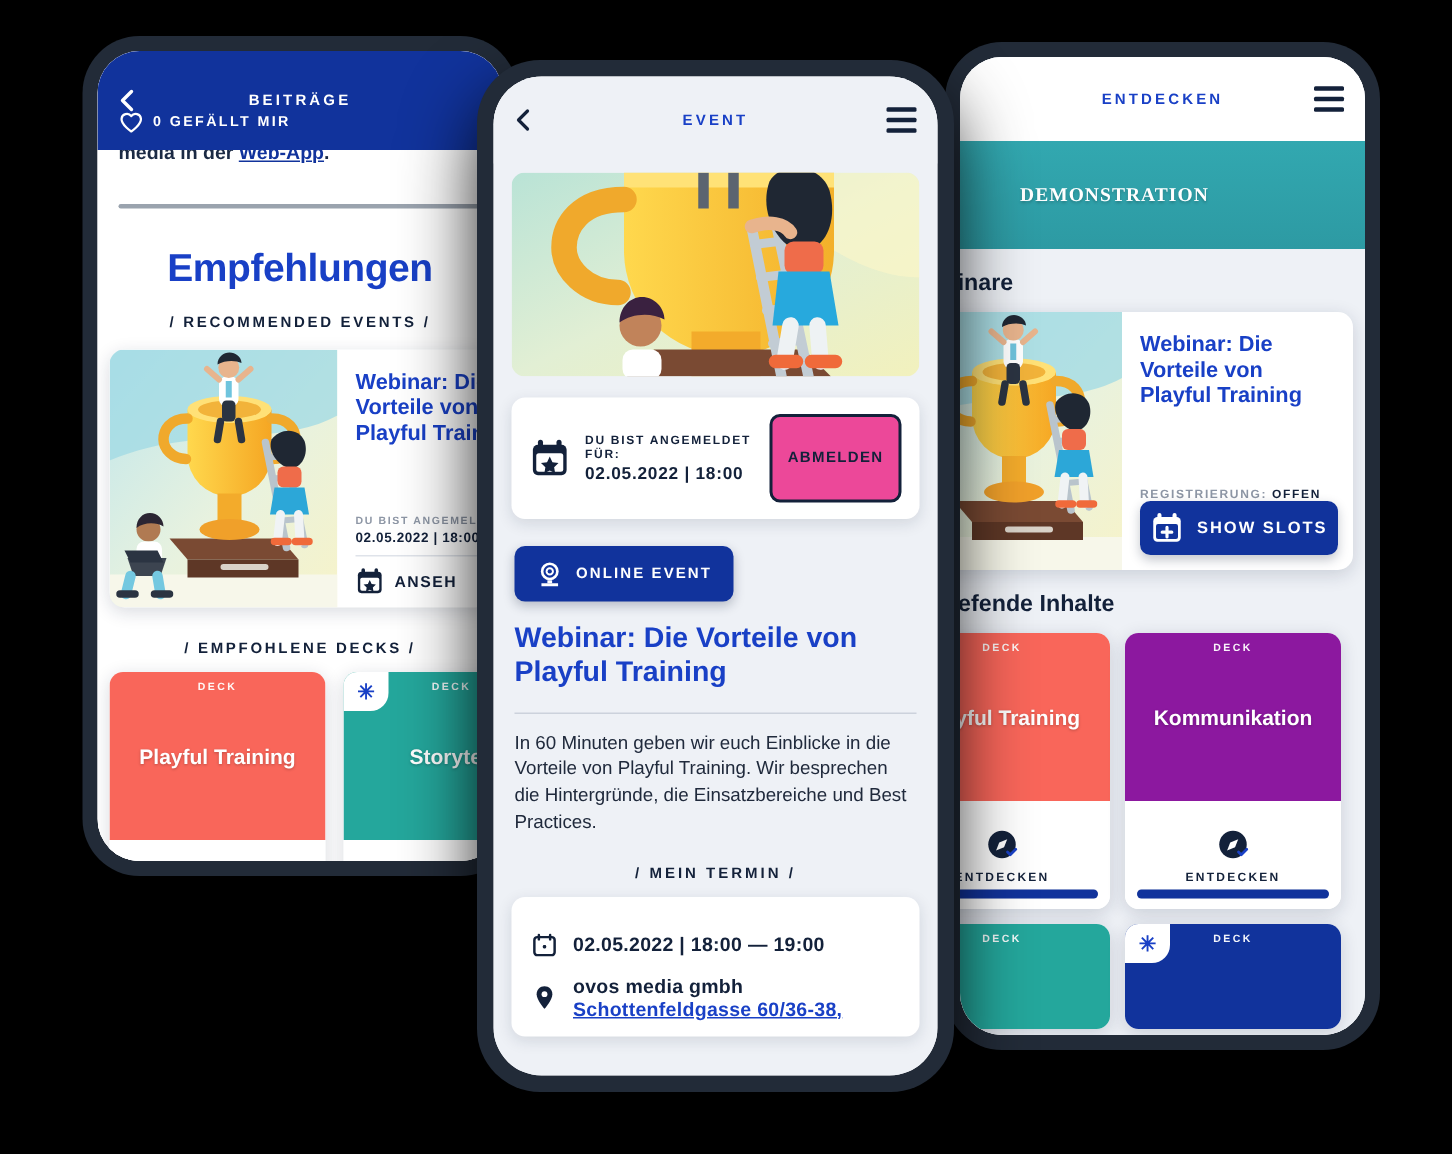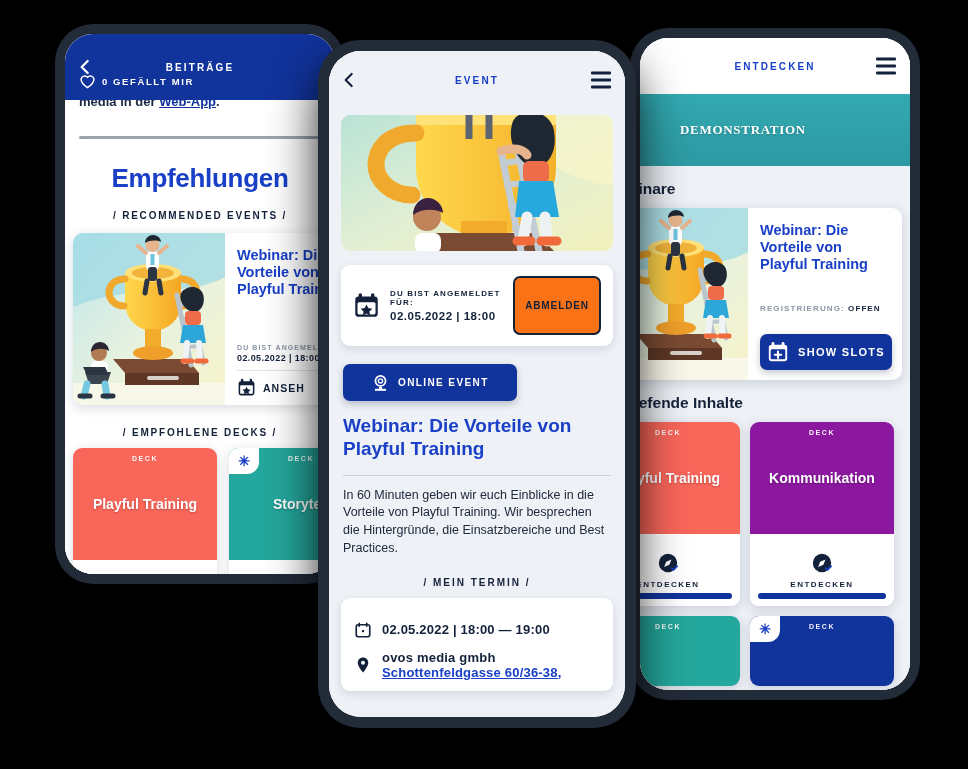--- a/index.html
+++ b/index.html
@@ -74,23 +74,23 @@
   .c-screen{background:#eef1f6;}
   .c-bar{height:58px;background:#eef1f6;}
   .c-bar .title{color:#1940c6;}
   .c-hero{margin:6px 12px 0;height:136px;border-radius:9px;overflow:hidden;position:relative;}
   .c-reg{margin:14px 12px 0;background:#fff;border-radius:9px;box-shadow:0 3px 10px rgba(20,30,60,.12);
          display:flex;align-items:center;gap:10px;padding:11px 12px;}
   .c-reg .txt{flex:1;}
   .c-reg .l1{font-size:8px;font-weight:800;letter-spacing:1.15px;color:#13213a;}
   .c-reg .l2{font-size:11.5px;font-weight:800;letter-spacing:.5px;color:#13213a;margin-top:3px;}
   .c-btn-out{border:2px solid #13213a;border-radius:7px;padding:22px 10px;font-size:10px;
-             font-weight:800;letter-spacing:.9px;color:#13213a;background:#f97316;}
+             font-weight:800;letter-spacing:.9px;color:#13213a;background:#ec4899;}
   .badge{display:inline-flex;align-items:center;gap:8px;background:#11339c;color:#fff;
-         border-radius:7px;padding:9px 28px;margin:18px 0 0 14px;
+         border-radius:7px;padding:9px 14px;margin:18px 0 0 14px;
          box-shadow:0 3px 7px rgba(20,30,60,.25);}
   .badge span{font-size:10px;font-weight:800;letter-spacing:1.4px;}
   .c-h1{font-size:19px;font-weight:800;color:#1940c6;line-height:1.2;margin:14px 14px 0;}
   .c-rule{height:1px;background:#ccd2dc;margin:14px 14px 0;}
   .c-p{font-size:12.5px;line-height:1.42;color:#202a3c;margin:11px 14px 0;}
   .c-kick{text-align:center;font-size:10px;font-weight:700;letter-spacing:2px;color:#13213a;margin:19px 0 0;}
   .c-card{margin:10px 12px 0;background:#fff;border-radius:9px;padding:11px;
           box-shadow:0 3px 10px rgba(20,30,60,.12);}
   .c-seats{background:#eef1f6;border-radius:7px;padding:11px 12px;display:flex;align-items:center;gap:10px;}
   .c-seats .t{font-size:13px;font-weight:800;color:#13213a;}
@@ -107,21 +107,21 @@
                  text-shadow:0 1px 2px rgba(0,0,0,.22);}
   .r-body{position:absolute;top:128px;left:0;right:0;bottom:0;background:#eef1f6;overflow:hidden;}
   .r-sec{font-size:15.5px;font-weight:800;color:#13213a;padding:14px 0 0 8px;margin-left:-42px;}
   .r-card{margin:10px 8px 0 -44px;background:#fff;border-radius:10px;display:flex;overflow:hidden;
           box-shadow:0 3px 12px rgba(20,30,60,.16);height:172px;}
   .r-img{width:152px;flex:none;position:relative;overflow:hidden;}
   .r-right{flex:1;padding:14px 10px 10px 12px;display:flex;flex-direction:column;}
   .r-t{font-size:14.5px;line-height:1.18;font-weight:800;color:#1940c6;}
   .r-reg{font-size:8px;font-weight:700;letter-spacing:1.1px;color:#8d96a5;margin-top:auto;}
   .r-reg b{color:#13213a;}
-  .r-btn{margin-top:21px;background:#11339c;border-radius:7px;height:36px;display:flex;
+  .r-btn{margin-top:0;background:#11339c;border-radius:7px;height:36px;display:flex;
          align-items:center;justify-content:center;gap:9px;box-shadow:0 3px 7px rgba(20,30,60,.25);}
   .r-btn span{color:#fff;font-size:11px;font-weight:800;letter-spacing:1.3px;}
   .r-grid{display:flex;gap:10px;margin:10px 8px 0 -44px;}
   .r-grid2{display:flex;gap:10px;margin:10px 8px 0 -44px;}
 </style>
 </head>
 <body>
 
 <div class="stage">
 

